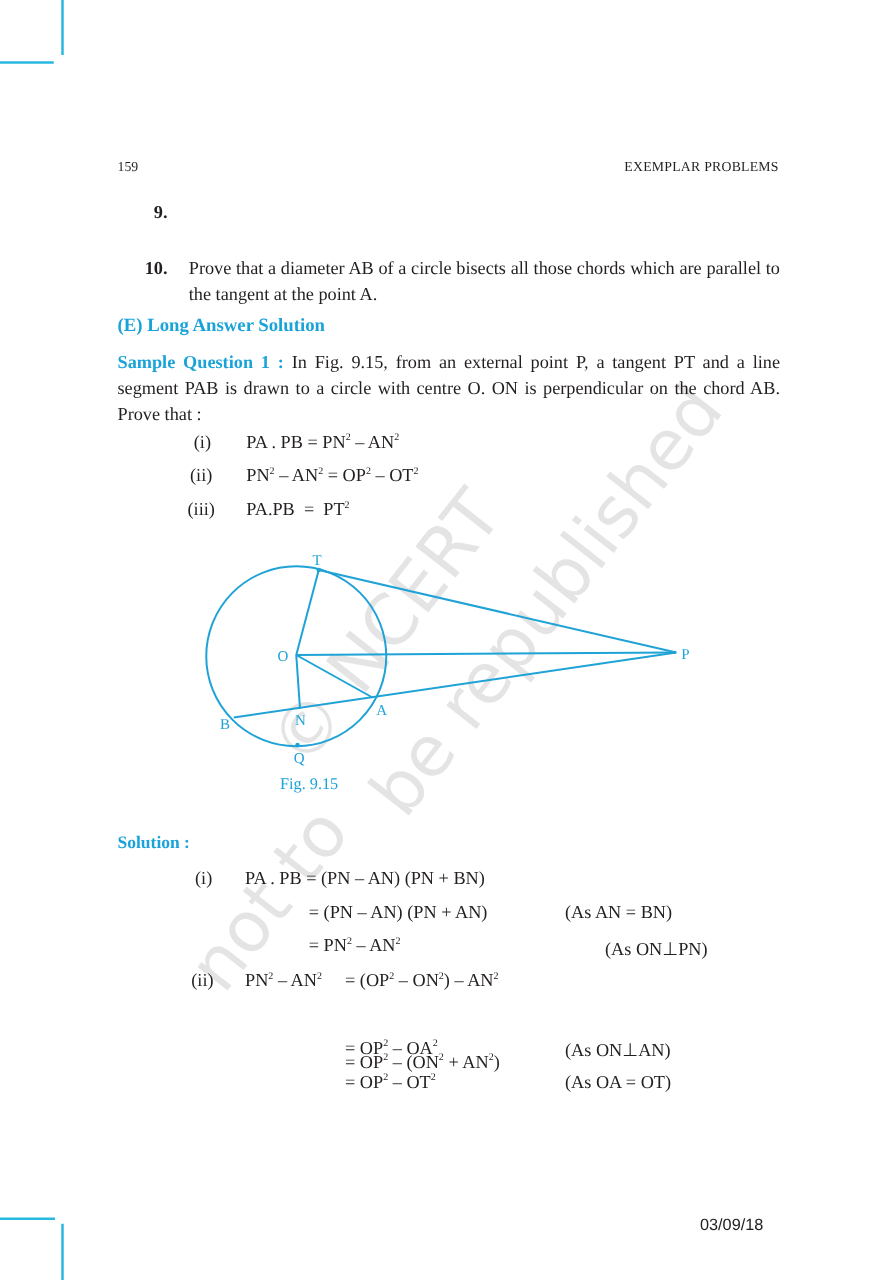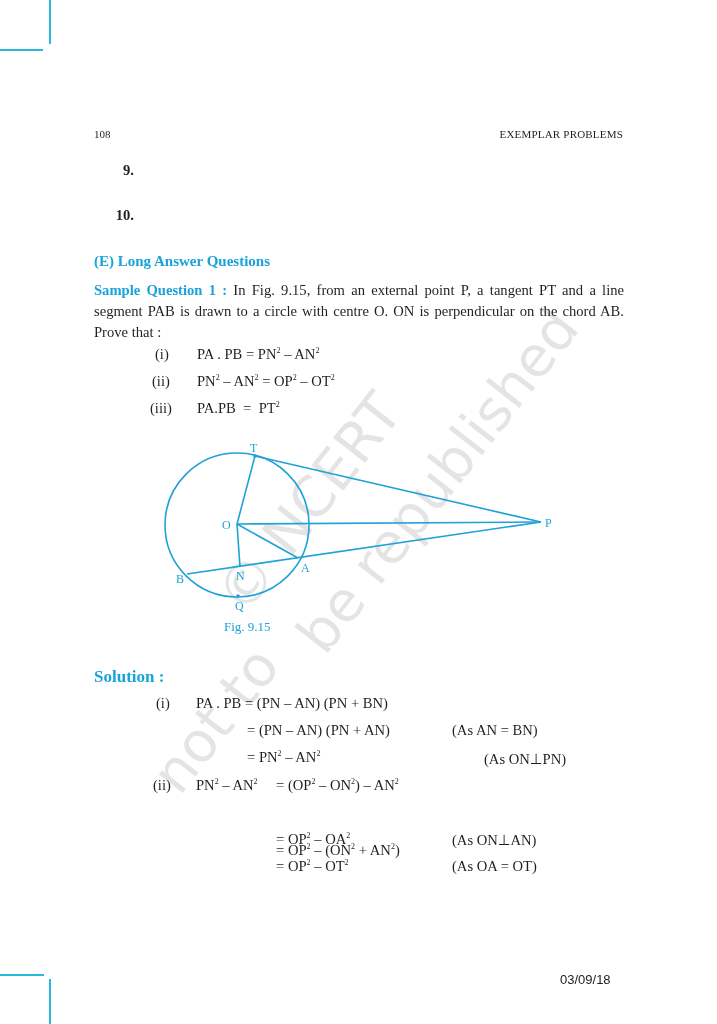--- a/index.html
+++ b/index.html
@@ -13,50 +13,51 @@
   .q-row { position:absolute; left:94px; width:530px; font-size:14.6px; line-height:21px; }
   .q-num { position:absolute; left:0; width:40px; text-align:right; font-weight:bold; }
   .q-text { position:absolute; left:57px; right:0; text-align:justify; }
   .section-title { left:94px; top:253px; font-size:15px; font-weight:bold; color:#1aa3d9; }
   .para { left:94px; width:530px; top:280px; font-size:14.6px; line-height:21px; text-align:justify; }
   .para .lead { color:#1aa3d9; font-weight:bold; }
   .item-label { position:absolute; font-size:14.6px; }
   .item-expr { position:absolute; font-size:14.6px; }
   sup { font-size:8px; vertical-align:6px; line-height:0; }
   .fig-caption { left:224px; top:619px; font-size:13px; color:#1aa3d9; }
-  .solution-title { left:94px; top:667px; font-size:17px; font-weight:bold; color:#1aa3d9; }
+  .solution-title { left:94px; top:667px; font-size:14px; font-weight:bold; color:#1aa3d9; }
   .sol { position:absolute; font-size:14.6px; white-space:nowrap; }
   .date { left:560px; top:972px; font-family:"Liberation Sans", sans-serif; font-size:13px; color:#222; }
   .watermark { position:absolute; font-family:"DejaVu Sans", sans-serif; color:#000; opacity:0.10;
                font-size:56px; white-space:nowrap; transform-origin:left bottom; }
   svg text { font-family:"Liberation Serif", serif; }
 </style>
 </head>
 <body>
 
 <div class="crop" style="left:49px;top:0;width:2px;height:44px;"></div>
 <div class="crop" style="left:0;top:49px;width:43px;height:2px;"></div>
 <div class="crop" style="left:0;top:974px;width:44px;height:2px;"></div>
 <div class="crop" style="left:49px;top:979px;width:2px;height:45px;"></div>
 
 <div class="watermark" style="left:255px;top:560px;transform:rotate(-52deg);">© NCERT</div>
 <div class="watermark" style="left:190px;top:740px;transform:rotate(-52deg);">not to</div>
 <div class="watermark" style="left:335px;top:600px;transform:rotate(-52deg);">be republished</div>
 
-<div class="abs header-left">108</div>
+<div class="abs header-left">159</div>
 <div class="abs header-right">EXEMPLAR PROBLEMS</div>
 
 <div class="q-row" style="top:160px;height:42px;">
   <span class="q-num">9.</span>
 </div>
 <div class="q-row" style="top:205px;height:42px;">
   <span class="q-num">10.</span>
+  <span class="q-text">Prove that a diameter AB of a circle bisects all those chords which are parallel to the tangent at the point A.</span>
 </div>
 
-<div class="abs section-title">(E) Long Answer Questions</div>
+<div class="abs section-title">(E) Long Answer Solution</div>
 
 <div class="abs para">
   <span class="lead">Sample Question 1 :</span><span> In Fig. 9.15, from an external point P, a tangent PT and a line segment PAB is drawn to a circle with centre O. ON is perpendicular on the chord AB. Prove that :</span>
 </div>
 
 <div class="item-label" style="left:155px;top:346px;">(i)</div>
 <div class="item-expr" style="left:197px;top:346px;">PA . PB = PN<sup>2</sup> – AN<sup>2</sup></div>
 
 <div class="item-label" style="left:152px;top:373px;">(ii)</div>
 <div class="item-expr" style="left:197px;top:373px;">PN<sup>2</sup> – AN<sup>2</sup> = OP<sup>2</sup> – OT<sup>2</sup></div>

